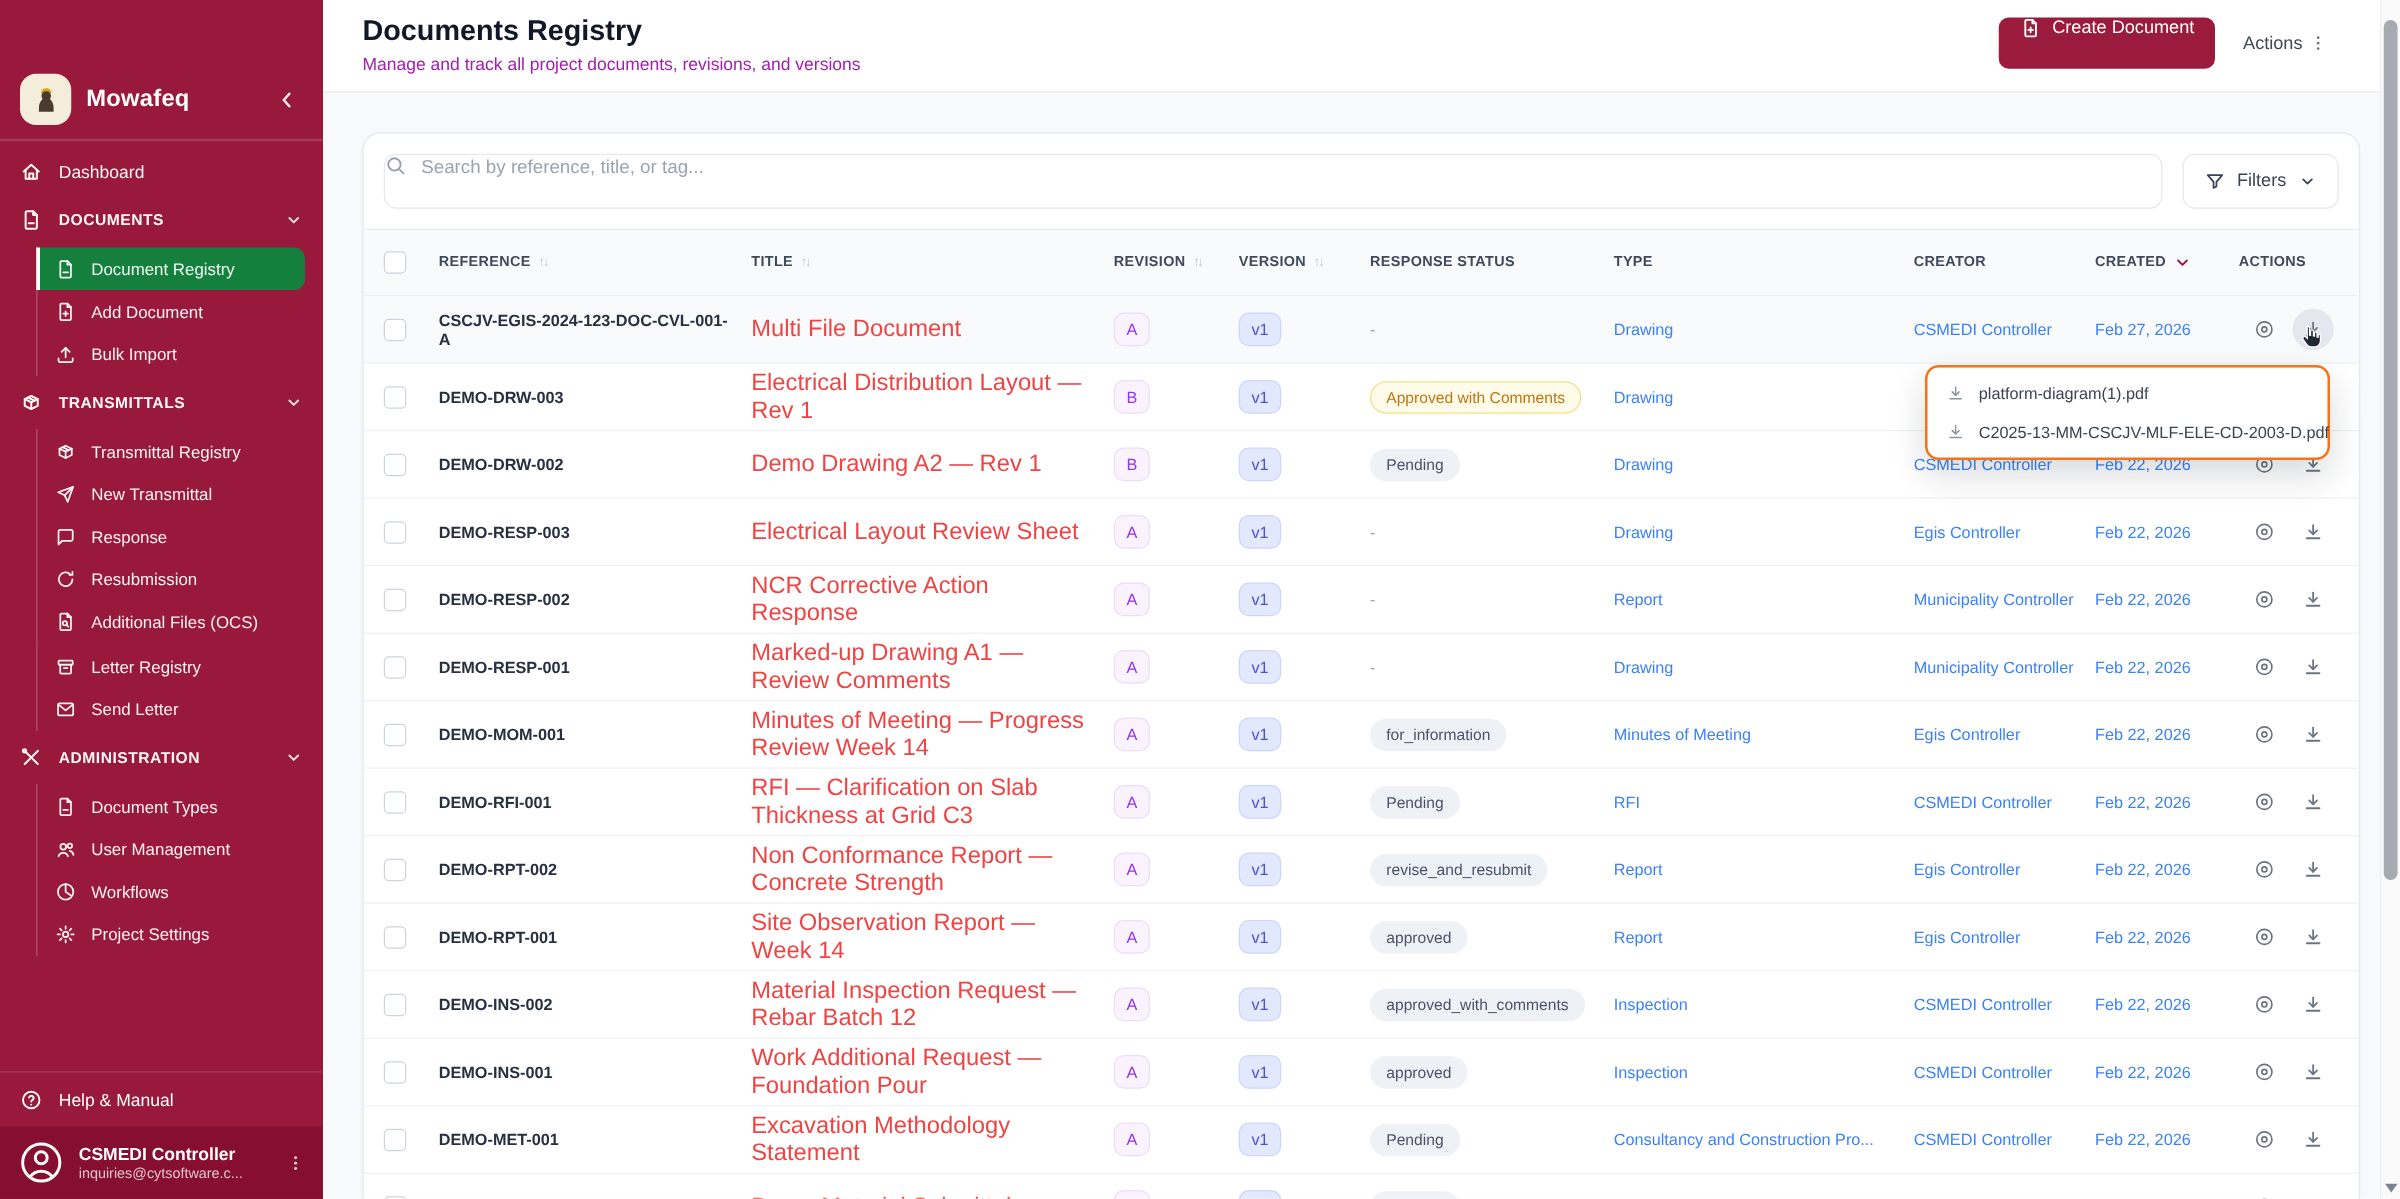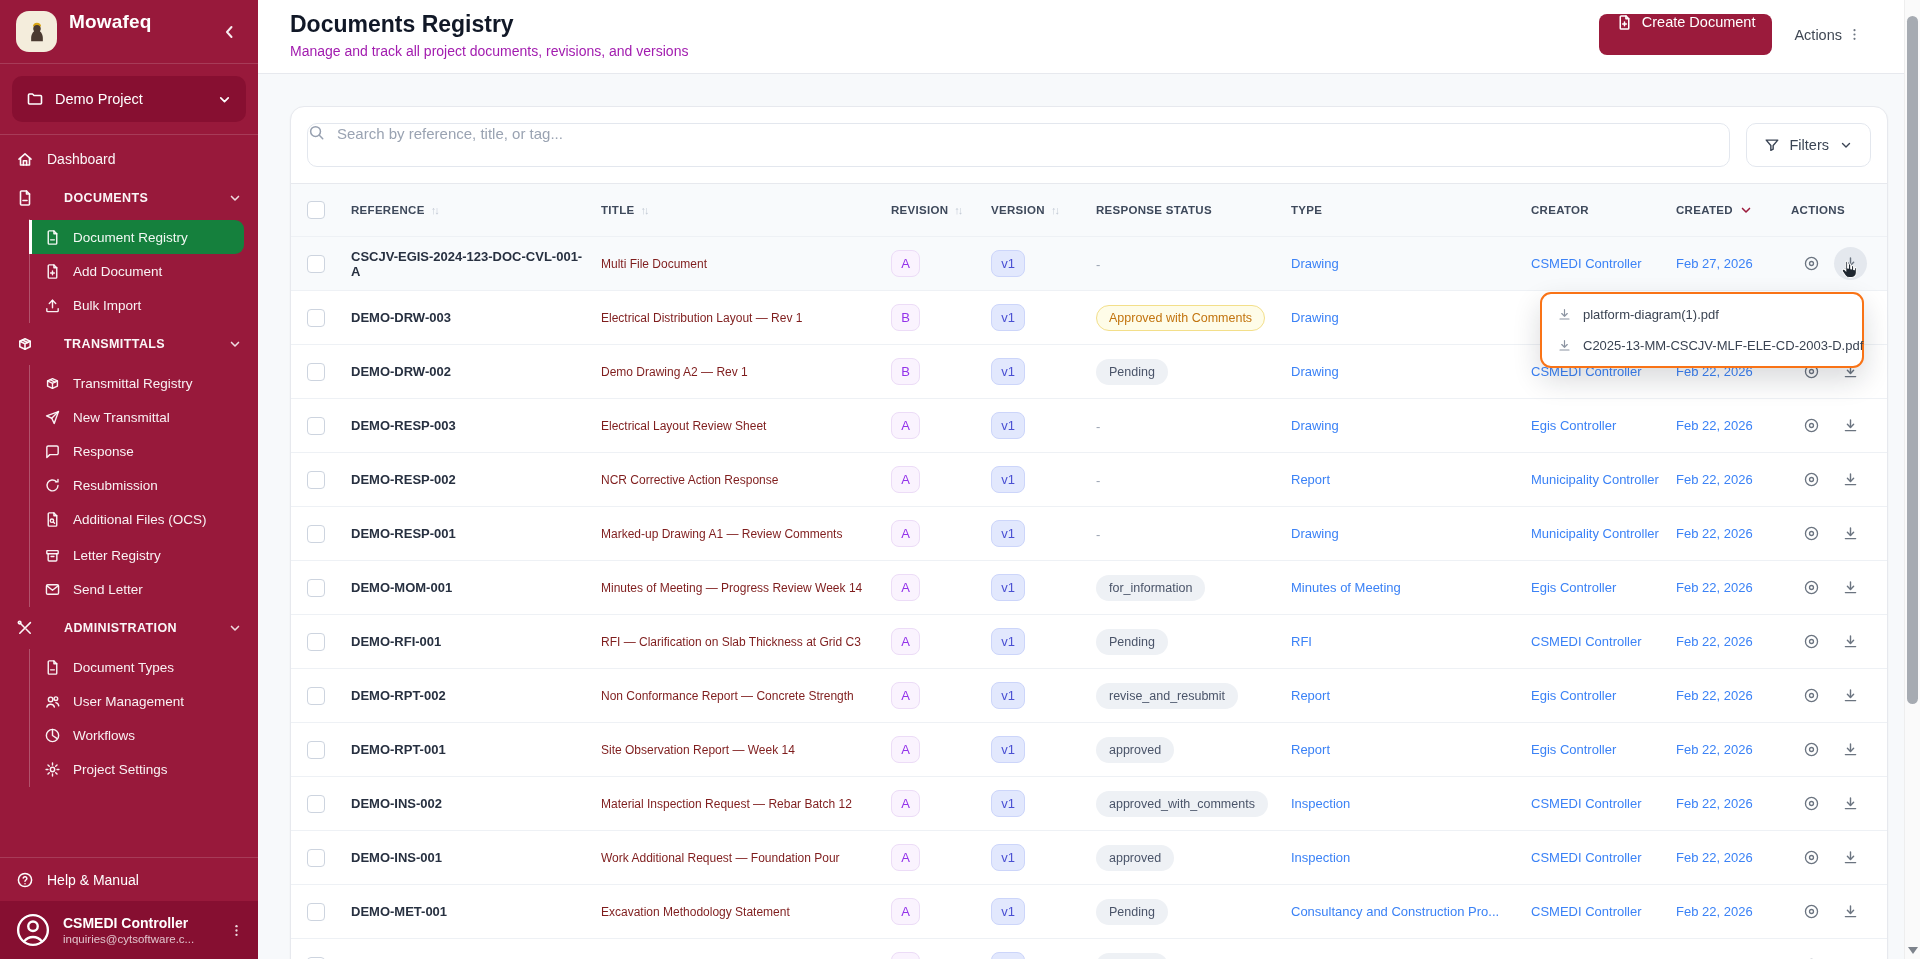--- a/index.html
+++ b/index.html
@@ -10,34 +10,34 @@
     background:#f7f9fb; color:#26303e;
   }
   svg { display:block; }
   .icon { display:inline-flex; align-items:center; justify-content:center; flex:none; }
 
   
   .sidebar {
     position:fixed; left:0; top:0; bottom:0; width:258px;
     background:#98193b; color:#fff; display:flex; flex-direction:column; z-index:10;
   }
-  .side-header { display:flex; gap:12px; padding:11px 16px; height:63px; }
+  .side-header { display:flex; align-items:center; gap:12px; padding:11px 16px; height:63px;margin-top:48px; }
   .logo-tile { width:41px; height:41px; border-radius:13px; background:#f4eddc; display:flex; align-items:center; justify-content:center; }
   .app-name { font-size:19px; font-weight:bold; flex:1; letter-spacing:.2px; }
   .collapse-btn { color:rgba(255,255,255,.92); padding:4px; cursor:pointer; }
   .side-divider { border-top:1px solid rgba(255,255,255,.15); }
   .project-select {
     margin:12px; height:46px; background:#870f31; border-radius:10px;
     display:flex; align-items:center; gap:11px; padding:0 14px; font-size:14.5px; cursor:pointer;
   }
   .project-select .lbl { flex:1; }
   .nav { flex:1; padding:6px 0 0 0; overflow:hidden; }
   .nav-item { display:flex; align-items:center; gap:13px; padding:0 16px; height:36px; font-size:14px; color:rgba(255,255,255,.96); cursor:pointer; }
   .nav-section-head { height:42px; font-weight:bold; font-size:12.5px; letter-spacing:.4px; }
-  .nav-section-head .lbl { flex:1;margin-left:17px; }
+  .nav-section-head .lbl { flex:1; }
   .nav-children { margin-left:29px; border-left:1px solid rgba(255,255,255,.25); padding:1px 0; }
   .nav-child {
     display:flex; align-items:center; gap:12px; height:34px; padding:0 14px;
     font-size:13.5px; color:rgba(255,255,255,.94); margin-right:14px;
     border-radius:0 9px 9px 0; cursor:pointer; position:relative;
   }
   .nav-child.active { background:#15803d; }
   .nav-child.active::before { content:""; position:absolute; left:-1px; top:0; bottom:0; width:3px; background:#fff; }
   .help-row { display:flex; align-items:center; gap:13px; padding:0 16px; height:44px; font-size:14px; border-top:1px solid rgba(255,255,255,.15); cursor:pointer; }
   .user-footer { background:#860f31; padding:10px 14px; display:flex; align-items:center; gap:11px; }
@@ -82,21 +82,21 @@
     grid-template-columns:60px 250px 290px 100px 105px 195px 240px 145px 115px 1fr;
     align-items:center; height:54px; border-bottom:1px solid #eef1f5;
   }
   .thead { background:#f8fafc; border-top:1px solid #e7e9ee; height:54px; }
   .thead .hcell { font-size:11.5px; font-weight:bold; color:#3e495b; letter-spacing:.3px; display:flex; align-items:center; gap:6px; }
   .sort-arrows { color:#c3cad5; font-size:11px; letter-spacing:-2px; }
   .sort-desc { color:#9b1b3c; }
   .cb { width:18px; height:18px; border:1.5px solid #cdd4df; border-radius:4px; background:#fff; margin-left:16px; cursor:pointer; }
   .row-hl { background:#f8fafc; }
   .ref { font-weight:bold; font-size:13px; color:#273040; padding-right:10px; }
-  .title-cell { font-size:12px; color:#7f1d1d; padding-right:10px; }
+  .title-cell { font-size:19px; color:#ef4444; padding-right:10px; }
   .badge-rev {
     display:inline-flex; min-width:29px; height:27px; padding:0 8px; align-items:center; justify-content:center;
     border-radius:8px; background:#faf3fe; border:1px solid #ecdcf7; color:#9333ea; font-size:13px;
   }
   .badge-ver {
     display:inline-flex; min-width:34px; height:27px; padding:0 8px; align-items:center; justify-content:center;
     border-radius:8px; background:#e2e8fd; border:1px solid #ccd5fa; color:#4a50d3; font-size:13px;
   }
   .pill { display:inline-block; padding:6px 13px; border-radius:999px; background:#eef1f5; color:#4a5469; font-size:12.5px; white-space:nowrap; }
   .pill.warning { background:#fefce8; border:1px solid #f3df8a; color:#c2740f; padding:5px 12px; }
@@ -138,33 +138,20 @@
     </div>
     <div class="app-name">Mowafeq</div>
     <div class="collapse-btn icon">
       <svg width="18" height="18" viewBox="0 0 18 18" fill="none" stroke="currentColor" stroke-width="2" stroke-linecap="round" stroke-linejoin="round">
           <path d="M11.5 4 7 9l4.5 5"></path>
         </svg>
     </div>
   </div>
   <div class="side-divider"></div>
 
-  <div class="project-select">
-    <span class="icon">
-      <svg width="18" height="18" viewBox="0 0 18 18" fill="none" stroke="currentColor" stroke-width="1.6" stroke-linecap="round" stroke-linejoin="round">
-          <path d="M2.5 5a1 1 0 0 1 1-1h3L8 5.5h6.5a1 1 0 0 1 1 1V13a1 1 0 0 1-1 1h-11a1 1 0 0 1-1-1z"></path>
-        </svg>
-    </span>
-    <span class="lbl">Demo Project</span>
-    <span class="icon">
-      <svg width="15" height="15" viewBox="0 0 18 18" fill="none" stroke="currentColor" stroke-width="2" stroke-linecap="round" stroke-linejoin="round">
-          <path d="m4.5 7 4.5 4.5L13.5 7"></path>
-        </svg>
-    </span>
-  </div>
   <div class="side-divider"></div>
 
   <nav class="nav" id="side-nav">
     <div class="nav-item">
       <span class="icon">
         <svg width="18" height="18" viewBox="0 0 18 18" fill="none" stroke="currentColor" stroke-width="1.6" stroke-linecap="round" stroke-linejoin="round">
             <path d="M3 9.2 9 3.8l6 5.4"></path>
             <path d="M4.5 8v7h9V8"></path>
             <path d="M7.4 15v-4.3h3.2V15"></path>
           </svg>

